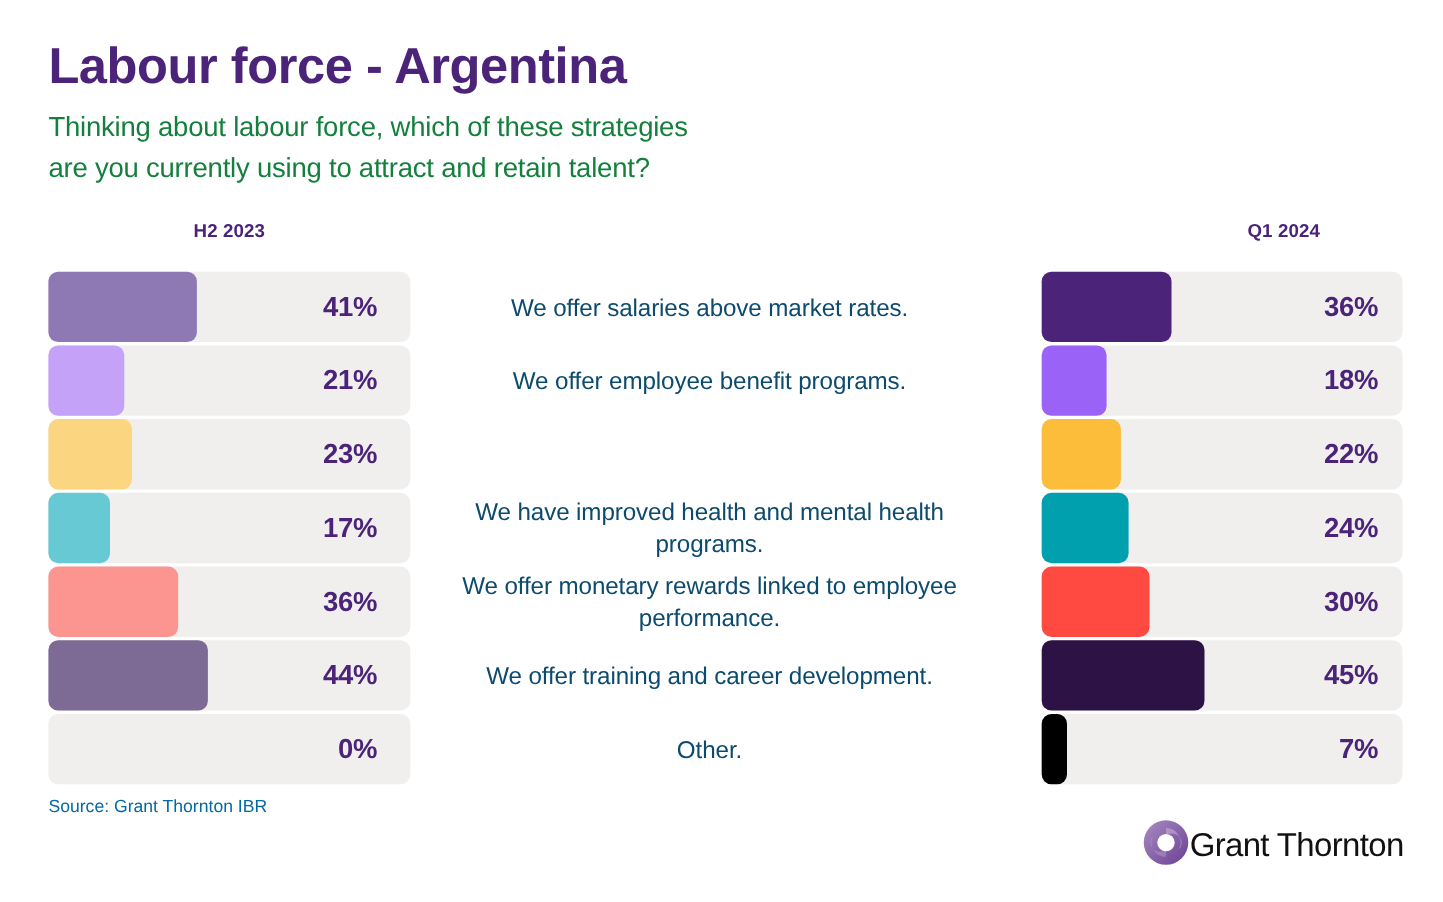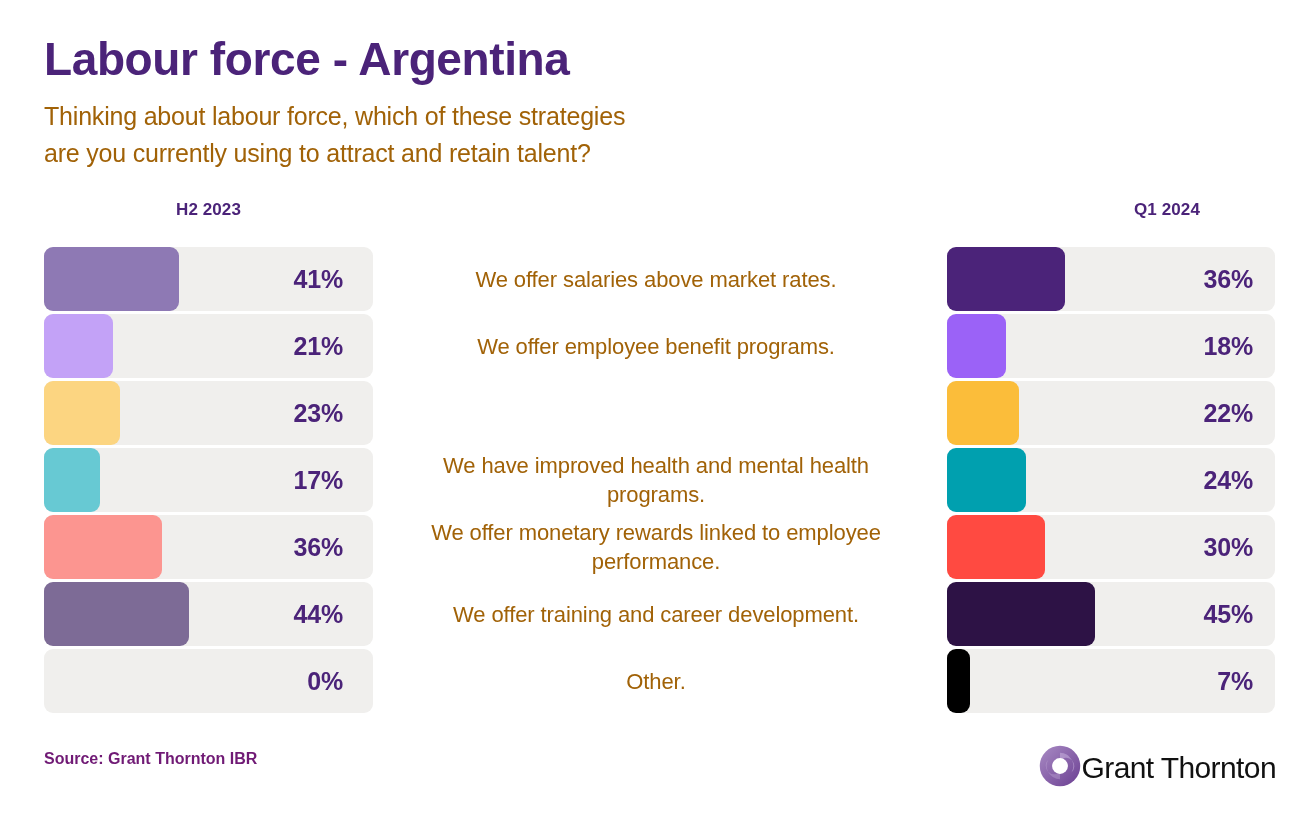--- a/index.html
+++ b/index.html
@@ -16,21 +16,21 @@
 
   
   .title{
     position:absolute;left:44px;top:32px;
     font-size:46px;font-weight:bold;
     color:#4B2379;letter-spacing:-0.4px;
     white-space:nowrap;
   }
   .subtitle{
     position:absolute;left:44px;top:98px;
-    font-size:25px;font-weight:400;color:#a16207;
+    font-size:25px;font-weight:400;color:#15803d;
     line-height:37px;letter-spacing:-0.2px;
   }
   .subtitle .l2{display:block;}
 
   
   .col-head{
     position:absolute;top:200px;
     font-size:17px;font-weight:bold;color:#4B2379;
     letter-spacing:0.1px;
   }
@@ -63,32 +63,32 @@
     position:absolute;top:0;height:64px;
     line-height:64px;
     font-size:25px;font-weight:bold;color:#4B2379;
     letter-spacing:-0.2px;
   }
   .value.left{left:36px;width:307px;text-align:right;}
   .value.right{left:947px;width:306px;text-align:right;}
 
   
   .clabel{
-    position:absolute;left:411px;width:490px;
+    position:absolute;left:400px;width:490px;
     top:0;height:64px;
     display:flex;align-items:center;justify-content:center;
     text-align:center;
-    font-size:22px;font-weight:400;color:#a16207;
+    font-size:22px;font-weight:400;color:#0c4a6e;
     line-height:29px;letter-spacing:-0.1px;
   }
 
   
   .source{
-    position:absolute;left:44px;top:750px;
-    font-size:16px;font-weight:700;color:#701a75;
+    position:absolute;left:44px;top:725px;
+    font-size:16px;font-weight:400;color:#0369a1;
     letter-spacing:0px;
   }
   .logo{
     position:absolute;right:36px;top:744px;
     display:flex;align-items:center;
   }
   .logo-text{
     font-size:30px;font-weight:400;color:#111111;
     letter-spacing:-0.6px;white-space:nowrap;
   }

